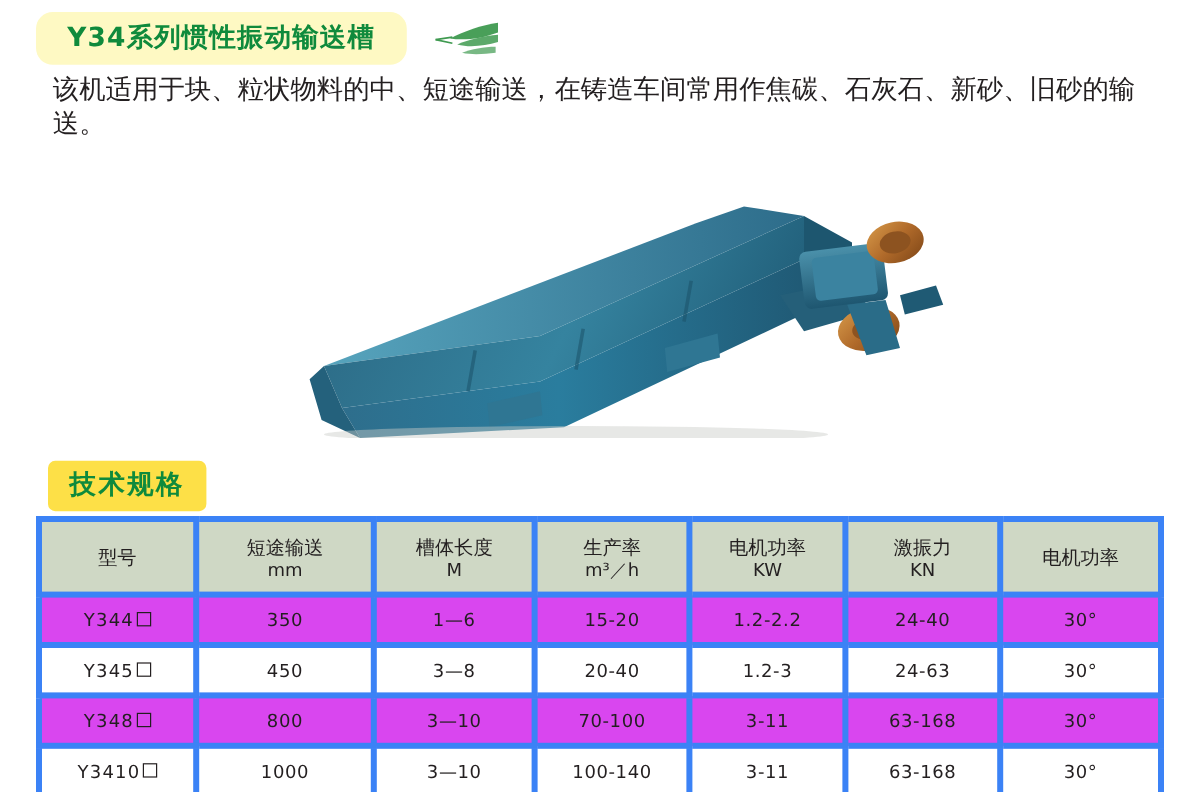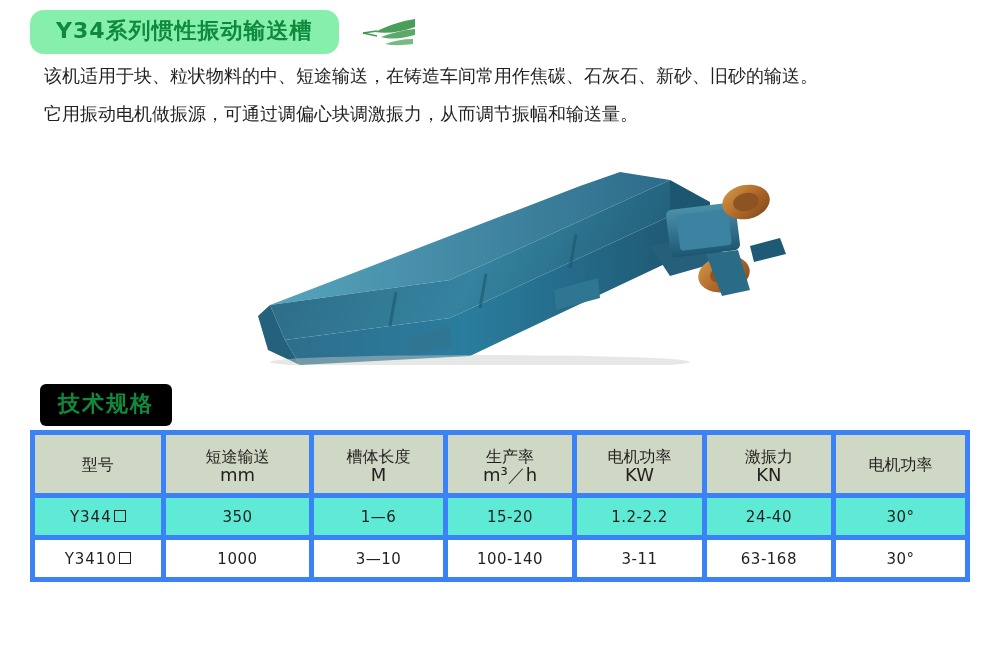--- a/index.html
+++ b/index.html
@@ -18,21 +18,21 @@
 
   
   .title-row {
     position: absolute;
     left: 30px;
     top: 10px;
     display: flex;
     align-items: center;
   }
   .title-pill {
-    background: #86efac;
+    background: #fef9c3;
     border-radius: 14px 14px 14px 14px;
     padding: 6px 26px 8px 26px;
     display: inline-block;
     text-align: center;
   }
   .title-pill .title-text {
     font-family: "DejaVu Sans", sans-serif;
     font-weight: bold;
     font-size: 22px;
     letter-spacing: 1px;
@@ -50,41 +50,41 @@
   
   .intro {
     position: absolute;
     left: 44px;
     top: 62px;
     width: 930px;
   }
   .intro p {
     margin: 0 0 10px 0;
     font-family: "DejaVu Sans", sans-serif;
-    font-size: 18px;
+    font-size: 22px;
     line-height: 28px;
     color: #231f20;
   }
 
   
   .photo {
     position: absolute;
     left: 150px;
     top: 150px;
     width: 700px;
     height: 215px;
   }
   .photo svg { display: block; }
 
   
   .spec-head {
     position: absolute;
     left: 40px;
     top: 384px;
-    background: #000000;
+    background: #fde047;
     border-radius: 6px;
     padding: 5px 18px 7px 18px;
   }
   .spec-head .spec-text {
     font-family: "DejaVu Serif", serif;
     font-weight: bold;
     font-size: 22px;
     color: #0f8a3c;
     letter-spacing: 2px;
     white-space: nowrap;
@@ -112,28 +112,28 @@
     font-weight: normal;
     padding: 2px 0;
   }
   table.spec thead th .h-main {
     display: block;
     font-size: 16px;
     line-height: 21px;
   }
   table.spec thead th .h-unit {
     display: block;
-    font-size: 18px;
+    font-size: 15px;
     line-height: 16px;
   }
   table.spec tbody td {
     height: 35px;
     letter-spacing: 0.5px;
   }
-  tbody tr.odd td { background: #5eead4; }
+  tbody tr.odd td { background: #d946ef; }
   tbody tr.even td { background: #ffffff; }
   tbody tr td.model { letter-spacing: 1px; }
   .sq {
     display: inline-block;
     width: 10px;
     height: 10px;
     border: 1px solid #231f20;
     margin-left: 2px;
     position: relative;
     top: 0px;
@@ -156,21 +156,20 @@
       <g stroke="#3f9a50" stroke-width="1.4" fill="none">
         <path d="M2 18 L16 16"></path>
         <path d="M2 18 L16 21"></path>
       </g>
     </svg>
   </div>
 </div>
 
 <div class="intro">
   <p>该机适用于块、粒状物料的中、短途输送，在铸造车间常用作焦碳、石灰石、新砂、旧砂的输送。</p>
-  <p>它用振动电机做振源，可通过调偏心块调激振力，从而调节振幅和输送量。</p>
 </div>
 
 <div class="photo">
   <svg width="700" height="215" viewBox="0 0 700 215">
     <defs>
       <linearGradient id="g-body" x1="0" y1="0" x2="1" y2="0">
         <stop offset="0%" stop-color="#2e6e8c"></stop>
         <stop offset="45%" stop-color="#2a7d9e"></stop>
         <stop offset="100%" stop-color="#1f5772"></stop>
       </linearGradient>
@@ -269,20 +268,38 @@
     <tr class="odd">
       <td class="model"><span>Y344</span><span class="sq"></span></td>
       <td>350</td>
       <td>1—6</td>
       <td>15-20</td>
       <td>1.2-2.2</td>
       <td>24-40</td>
       <td>30°</td>
     </tr>
     <tr class="even">
+      <td class="model"><span>Y345</span><span class="sq"></span></td>
+      <td>450</td>
+      <td>3—8</td>
+      <td>20-40</td>
+      <td>1.2-3</td>
+      <td>24-63</td>
+      <td>30°</td>
+    </tr>
+    <tr class="odd">
+      <td class="model"><span>Y348</span><span class="sq"></span></td>
+      <td>800</td>
+      <td>3—10</td>
+      <td>70-100</td>
+      <td>3-11</td>
+      <td>63-168</td>
+      <td>30°</td>
+    </tr>
+    <tr class="even">
       <td class="model"><span>Y3410</span><span class="sq"></span></td>
       <td>1000</td>
       <td>3—10</td>
       <td>100-140</td>
       <td>3-11</td>
       <td>63-168</td>
       <td>30°</td>
     </tr>
   </tbody>
 </table>

